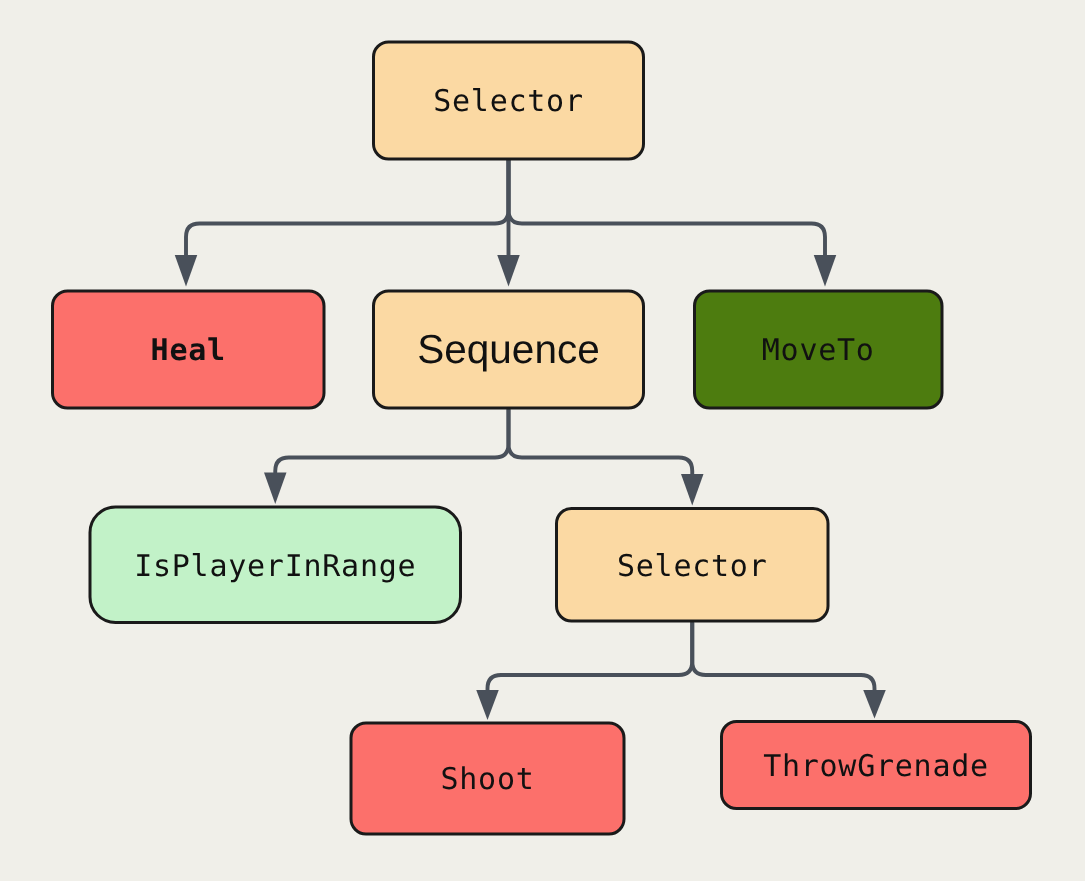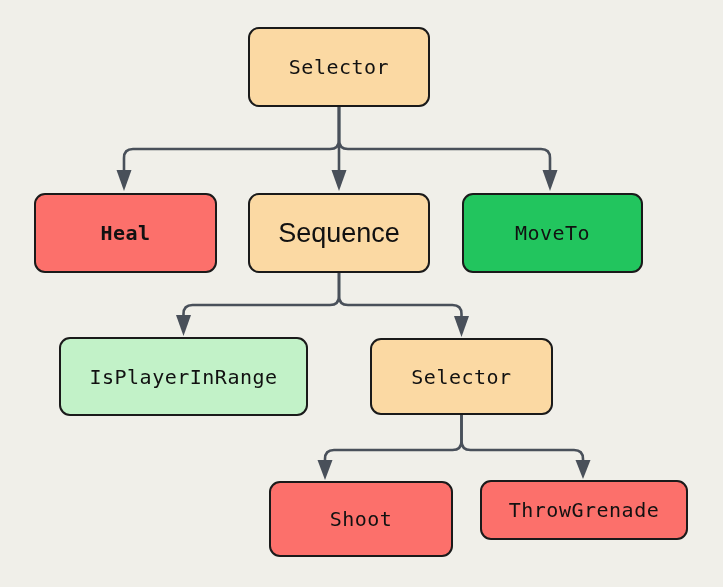--- a/index.html
+++ b/index.html
@@ -90,33 +90,33 @@
   </div>
 
   <div class="node" style="left: 34px; top: 193px; width: 183px; height: 80px; background: rgb(252, 112, 107); font-weight: bold;">
     <span>Heal</span>
   </div>
 
   <div class="node sans" style="left: 248px; top: 193px; width: 182px; height: 80px; background: rgb(251, 217, 163);">
     <span>Sequence</span>
   </div>
 
-  <div class="node" style="left: 462px; top: 193px; width: 181px; height: 80px; background: #22c55e;">
+  <div class="node" style="left: 462px; top: 193px; width: 167px; height: 80px; background: #4d7c0f;">
     <span>MoveTo</span>
   </div>
 
-  <div class="node" style="left: 59px; top: 337px; width: 249px; height: 79px; background: rgb(194, 242, 200);">
+  <div class="node" style="left: 59px; top: 337px; width: 249px; height: 79px; background: rgb(194, 242, 200); border-radius: 18px;">
     <span>IsPlayerInRange</span>
   </div>
 
   <div class="node" style="left: 370px; top: 338px; width: 183px; height: 77px; background: rgb(251, 217, 163);">
     <span>Selector</span>
   </div>
 
-  <div class="node" style="left: 233px; top: 481px; width: 184px; height: 76px; background: rgb(252, 112, 107); margin-left: 36px;">
+  <div class="node" style="left: 233px; top: 481px; width: 184px; height: 76px; background: rgb(252, 112, 107);">
     <span>Shoot</span>
   </div>
 
   <div class="node" style="left: 480px; top: 480px; width: 208px; height: 60px; background: rgb(252, 112, 107);">
     <span>ThrowGrenade</span>
   </div>
 
 </div>
 
 </body></html>

